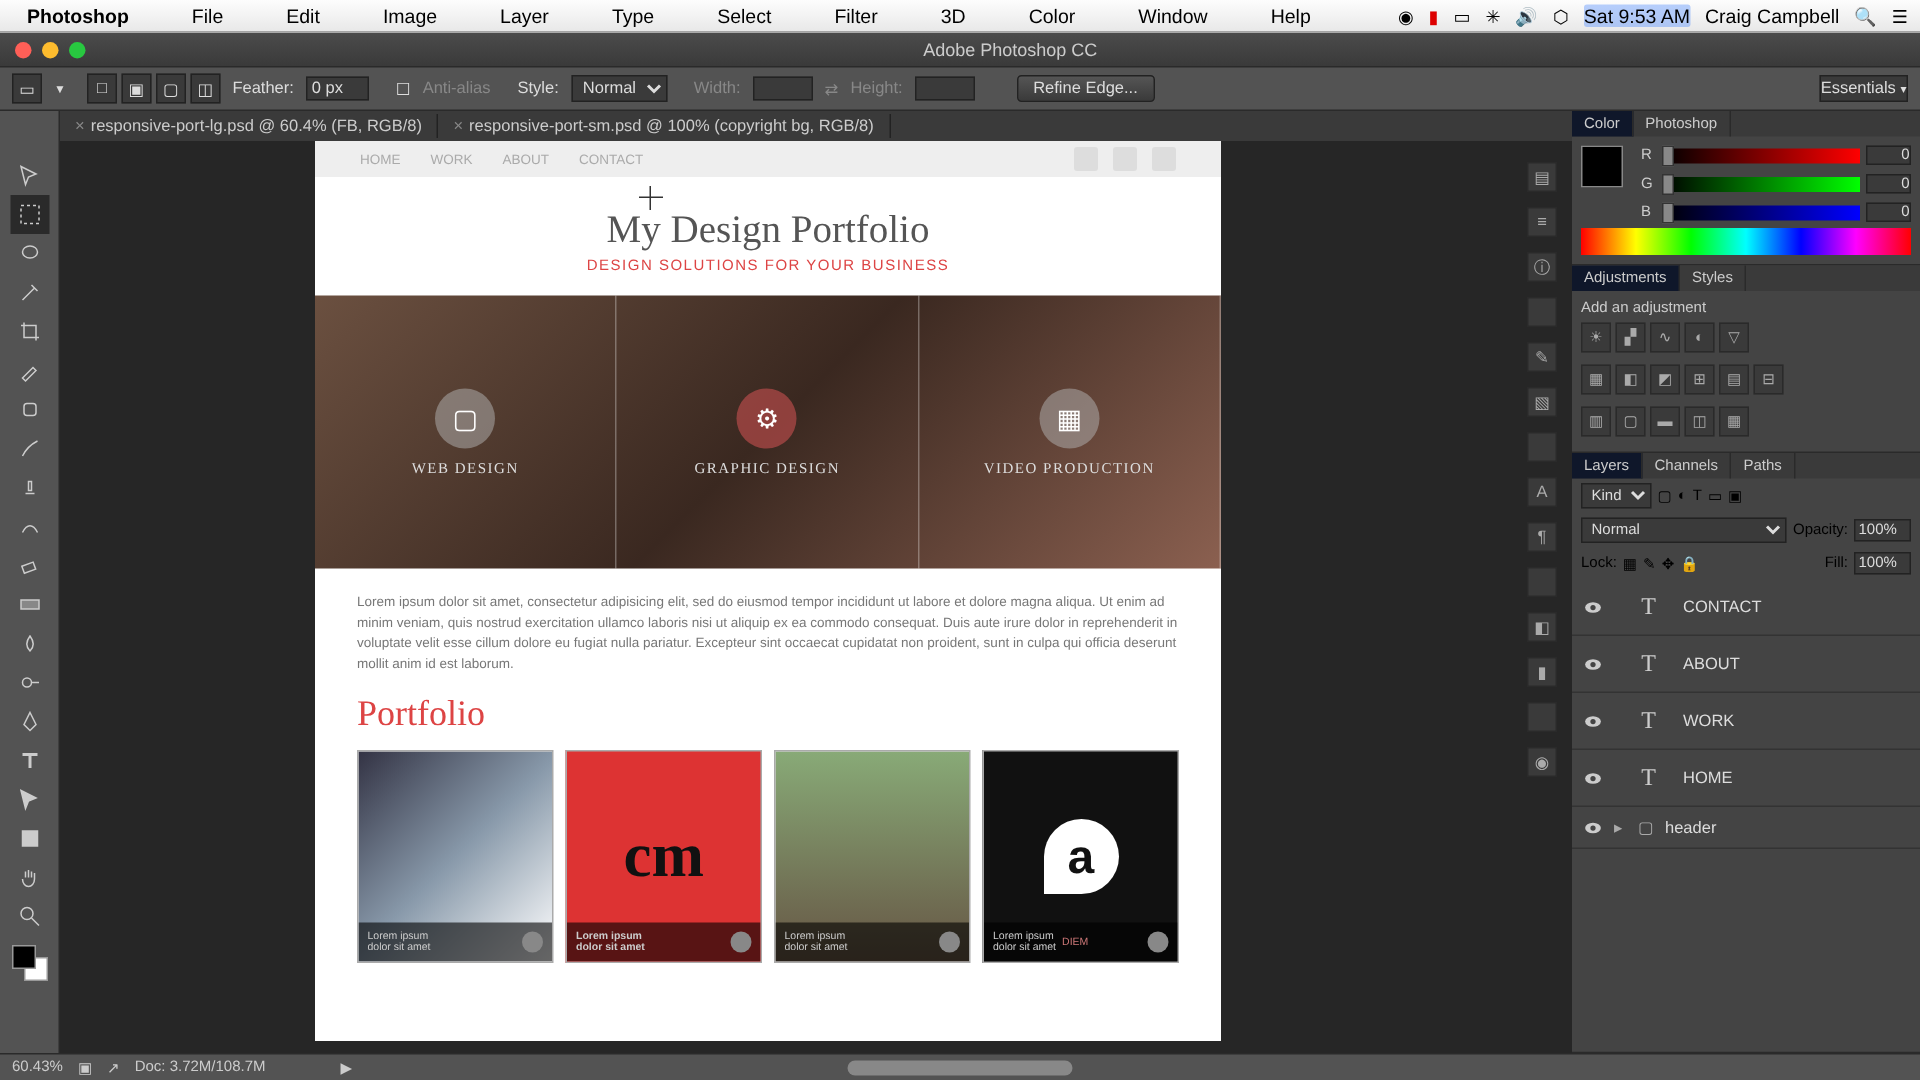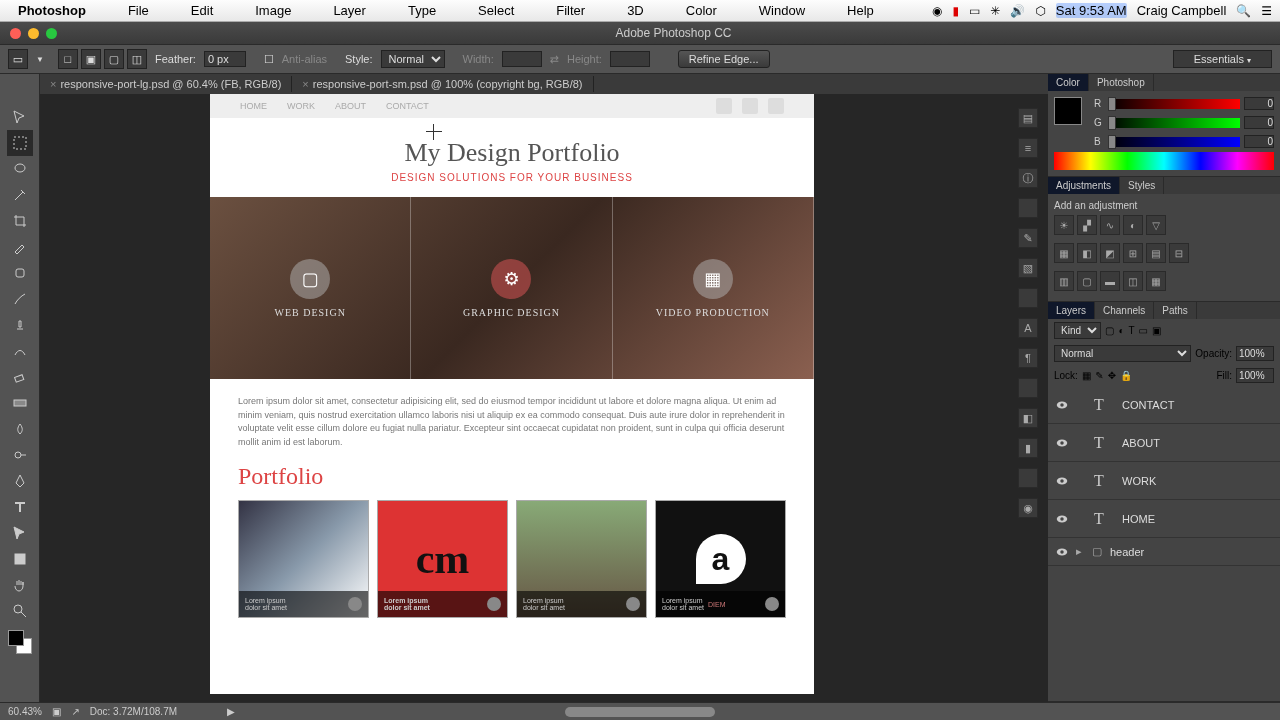--- a/index.html
+++ b/index.html
@@ -23,21 +23,21 @@
 .tr-r { background:#ff5f57; } .tr-y { background:#febc2e; } .tr-g { background:#28c840; }
 .titlebar .title { flex: 1; text-align: center; }
 
 
 .optbar { height: 30px; background: #535353; border-top: 1px solid #2a2a2a; border-bottom: 1px solid #2a2a2a; display: flex; align-items: center; padding: 0 8px; color: #ddd; font-size: 11px; gap: 8px; }
 .optbar .icon { width: 20px; height: 20px; background: #3a3a3a; border: 1px solid #222; display:flex;align-items:center;justify-content:center; }
 .optbar .iconrow { display:flex; gap:3px; margin-left:6px; }
 .optbar input { background:#3a3a3a; border:1px solid #222; color:#ddd; font-size:11px; width:42px; padding:1px 3px; }
 .optbar select { background:#3a3a3a; border:1px solid #222; color:#ddd; font-size:11px; padding:1px 3px; }
 .optbar .btn { background:linear-gradient(#555,#3a3a3a); border:1px solid #222; color:#ddd; font-size:11px; padding:2px 10px; border-radius:3px; margin-left:20px; }
-.optbar .workspace { margin-left:auto; background:#3a3a3a; border:1px solid #222; padding:2px 20px; font-size:11px; }
+.optbar .workspace { margin-left:auto; background:#3a3a3a; border:1px solid #222; padding:2px 0; font-size:11px; }
 
 
 .tabs { height: 20px; background:#3a3a3a; display:flex; align-items:center; color:#ccc; font-size:11px; margin-left:40px; }
 .tab { padding:2px 10px; border-right:1px solid #222; }
 .tab .close { margin-right:4px; color:#888; }
 
 
 .work { position:absolute; top:94px; bottom:18px; left:40px; right:232px; background:#262626; }
 .toolbar { position:absolute; top:74px; bottom:18px; left:0; width:40px; background:#535353; border-right:1px solid #2a2a2a; display:flex; flex-direction:column; align-items:center; padding-top:30px; gap:0; }
 .toolbar .tool { width:26px; height:26px; display:flex; align-items:center; justify-content:center; color:#ccc; }
@@ -98,21 +98,21 @@
 .c-hero h1 { font-family:Georgia,serif; font-size:26px; color:#555; font-weight:normal; }
 .c-hero p { font-size:10px; color:#d44; letter-spacing:1px; margin-top:4px; }
 .c-feat { height:182px; background:linear-gradient(135deg,#6b5040,#3a2820,#8b6050); display:flex; }
 .c-feat > div { flex:1; border-right:1px solid rgba(255,255,255,.3); display:flex;flex-direction:column;align-items:center;justify-content:center;color:#ddd; }
 .c-feat .ic { width:40px;height:40px;border-radius:50%;background:rgba(180,180,180,.5);margin-bottom:8px;display:flex;align-items:center;justify-content:center;color:#fff;font-size:18px; }
 .c-feat .lbl { font-size:10px; letter-spacing:1px;font-family:Liberation Serif, serif; }
 .c-body { padding:16px 28px; }
 .c-body h2 { font-family:Georgia,serif; color:#d44; font-size:24px; font-weight:normal; margin-bottom:10px; }
 .c-body p { font-size:9px; color:#777; line-height:1.5; margin-bottom:14px; }
 .c-port { display:flex; gap:8px; }
-.c-port .card { flex:1; height:118px; background:#333; position:relative; border:1px solid #aaa; overflow:hidden; }
+.c-port .card { flex:1; height:142px; background:#333; position:relative; border:1px solid #aaa; overflow:hidden; }
 .c-port .card .cap { position:absolute; bottom:0; left:0; right:0; height:26px; background:rgba(0,0,0,.6); color:#ccc; font-size:7px; padding:3px 6px; display:flex; align-items:center; }
 .c-port .card .cap .ci { margin-left:auto; width:14px;height:14px;border-radius:50%;background:#888; }
 .card1 { background:linear-gradient(135deg,#334,#89a,#fff) !important; }
 .card2 { background:#d33 !important; display:flex;align-items:center;justify-content:center;font-family:Georgia,serif;font-size:42px;font-weight:bold;color:#111; }
 .card3 { background:linear-gradient(#8a7,#654) !important; }
 .card4 { background:#111 !important; display:flex;align-items:center;justify-content:center; }
 .card4 .a { width:50px;height:50px;background:#fff;border-radius:50% 50% 50% 0;display:flex;align-items:center;justify-content:center;font-size:32px;font-weight:bold;color:#111;font-family:Arial; }
 
 .crosshair { position:absolute; top:30px; left:216px; width:16px; height:16px; pointer-events:none; }
 .crosshair::before, .crosshair::after { content:''; position:absolute; background:#333; }

